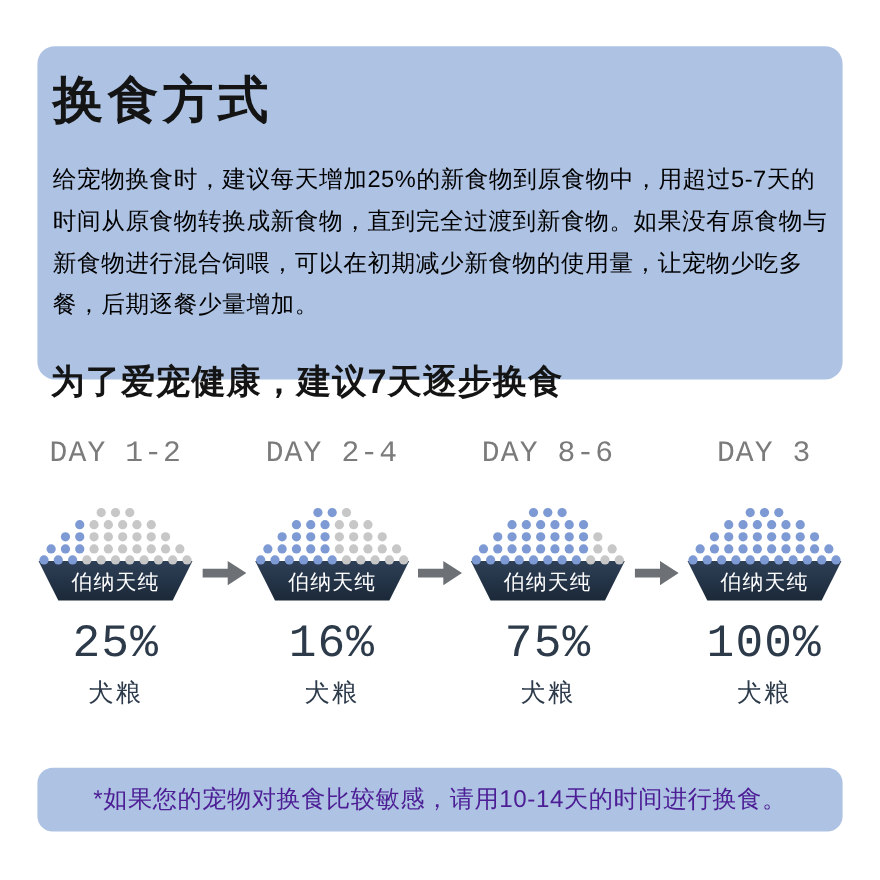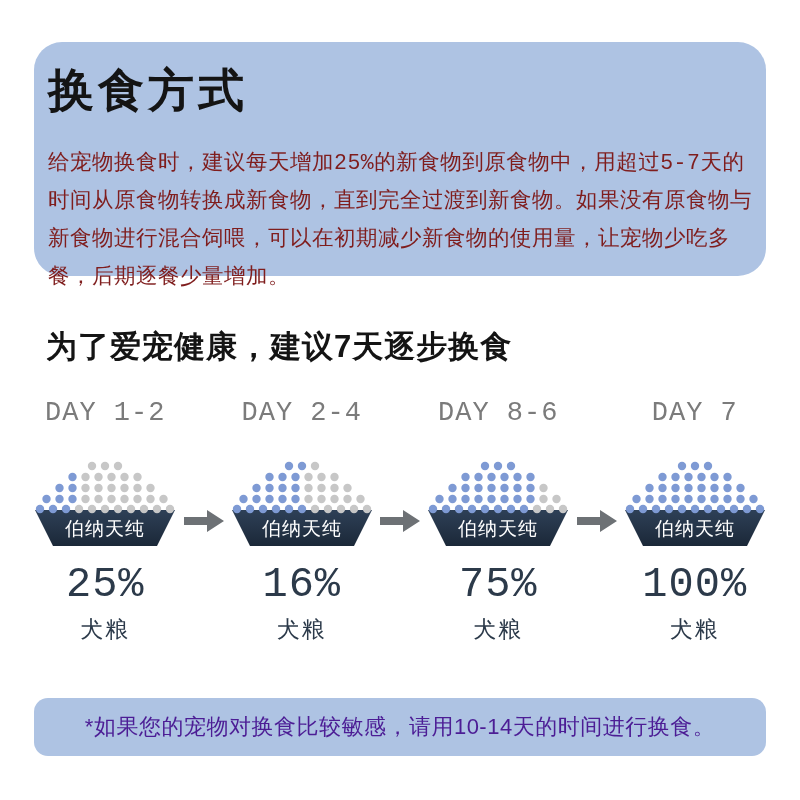--- a/index.html
+++ b/index.html
@@ -8,38 +8,37 @@
     font-family: "Liberation Sans", "DejaVu Sans", sans-serif;
     color: #1a1a1a;
     overflow: hidden;
   }
   .page { width: 800px; height: 800px; position: relative; }
 
   
   .header-panel {
     position: absolute;
     left: 34px; top: 42px;
-    width: 732px; height: 234px;
+    width: 732px; height: 303px;
     background: var(--panel-blue, #aec3e3);
-    border-radius: 28px;
+    border-radius: 16px;
     padding: 18px 10px 20px 14px;
   }
   .header-title {
     font-size: 46px;
     font-weight: 700;
     letter-spacing: 4px;
     color: #141414;
     margin-bottom: 22px;
   }
   .header-desc {
     font-size: 21.5px;
     line-height: 38px;
-    color: #7f1d1d;
+    color: #000000;
     letter-spacing: 0.5px;
-    font-family: Liberation Mono, monospace;
   }
 
   
   .section-heading {
     position: absolute;
     left: 46px; top: 326px;
     font-size: 31px;
     font-weight: 700;
     letter-spacing: 1px;
     color: #141414;
@@ -297,21 +296,21 @@
       <div class="food-label">犬粮</div>
     </div>
 
     <div class="arrow-cell">
       <svg width="40" height="22" viewBox="0 0 40 22">
         <path d="M0,7 L23,7 L23,0 L40,11 L23,22 L23,15 L0,15 Z" fill="#6d7175" class="arrow-shape"></path>
       </svg>
     </div>
 
     <div class="stage-col">
-      <div class="day-label">DAY 7</div>
+      <div class="day-label">DAY 3</div>
       <svg class="mound-svg" viewBox="0 0 150 97">
           <defs>
             <linearGradient id="bg3" x1="0" y1="0" x2="0" y2="1">
               <stop offset="0" stop-color="#2e4057"></stop>
               <stop offset="1" stop-color="#1b2838"></stop>
             </linearGradient>
           </defs>
           <polygon points="5,58 145,58 127,94 23,94" fill="url(#bg3)"></polygon>
           <text x="75" y="83" text-anchor="middle" font-size="19" letter-spacing="1" fill="#ffffff">伯纳天纯</text>
           <circle cx="62" cy="14" r="4.2" fill="#7e9ad4"></circle>

